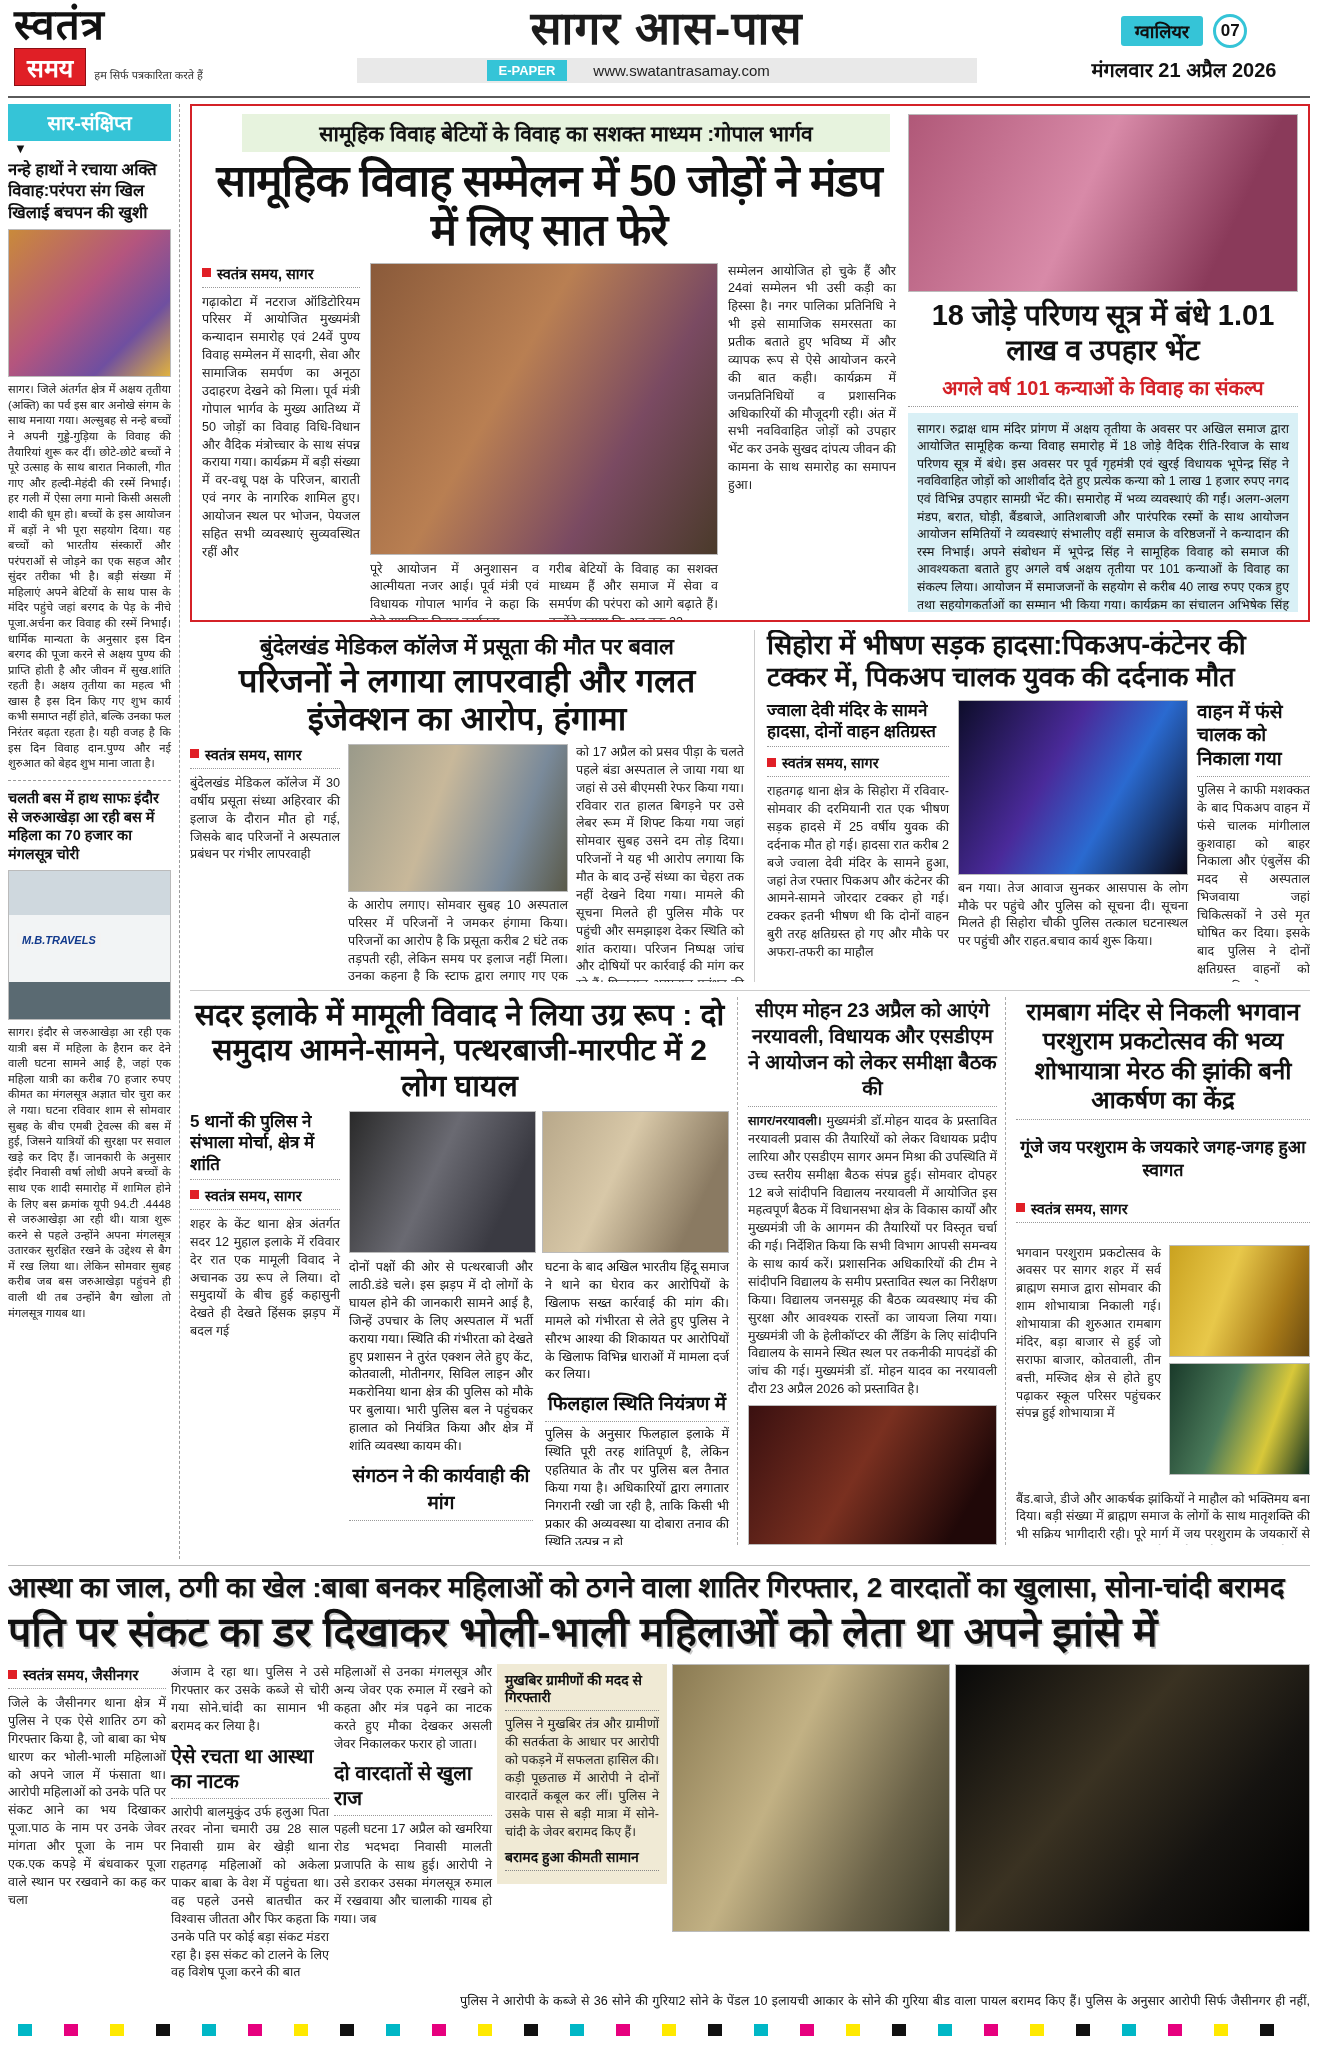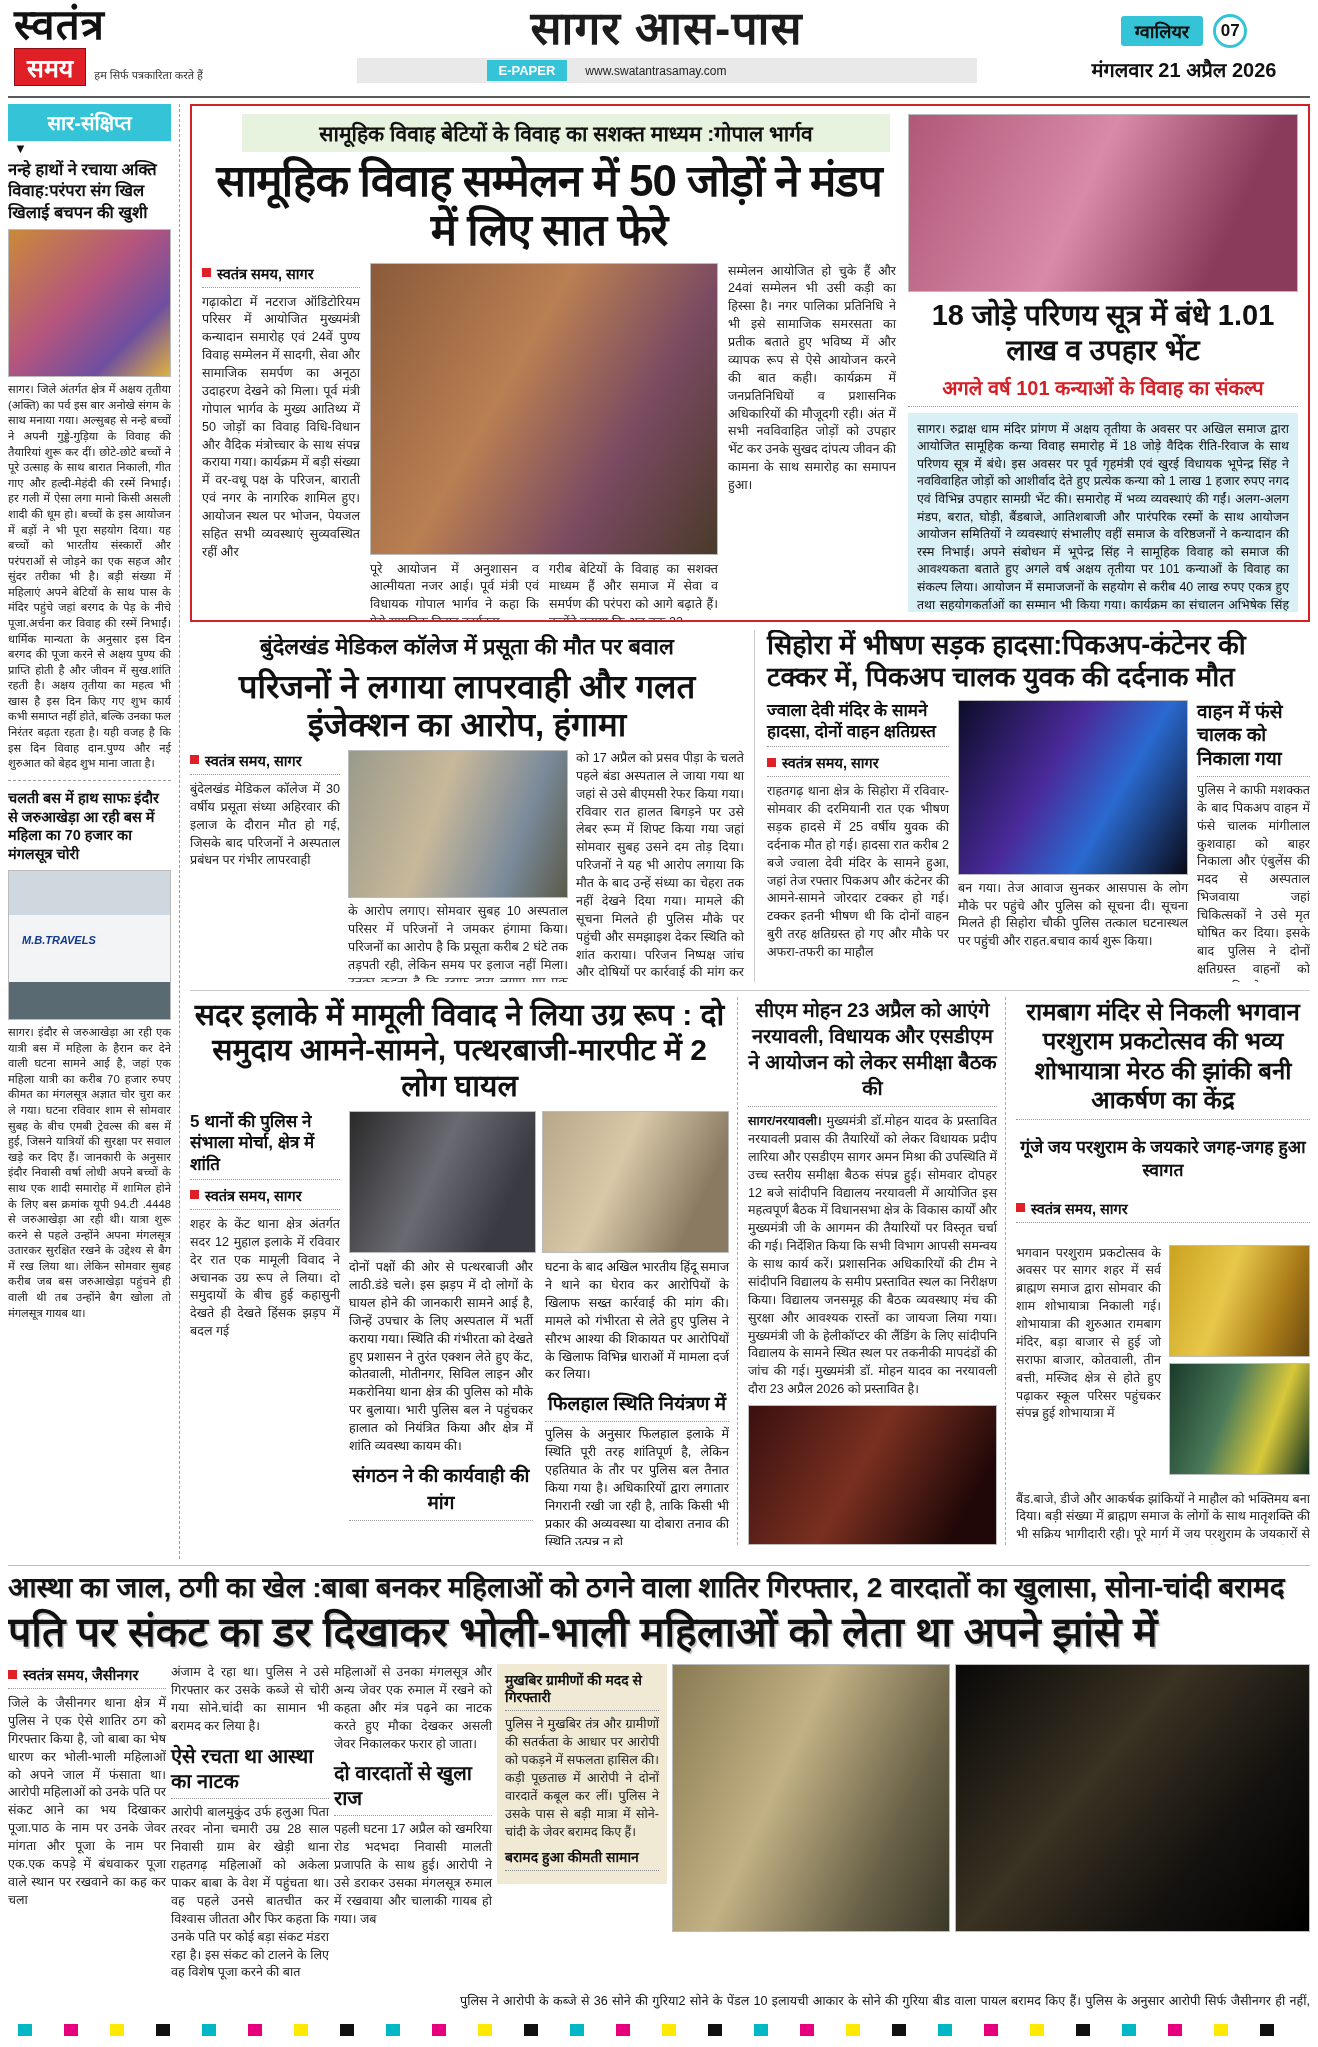--- a/index.html
+++ b/index.html
@@ -13,21 +13,21 @@
   .masthead{display:flex;align-items:flex-start;justify-content:space-between;height:98px;border-bottom:2px solid #5a5a5a;padding:4px 6px 0 6px}
   .logo-block{width:255px}
   .logo-top{font-size:42px;font-weight:bold;letter-spacing:1px;line-height:1}
   .logo-bottom-row{display:flex;align-items:flex-end;gap:8px;margin-top:2px}
   .logo-red{background:var(--brand-red);color:#fff;font-weight:bold;font-size:25px;padding:1px 12px;border:1px solid #8b0f14}
   .logo-tagline{font-size:11px;color:#333;padding-bottom:4px}
   .mast-center{flex:1;text-align:center}
   .section-title{font-size:46px;font-weight:bold;color:#1c1c1c;letter-spacing:1px;line-height:1.05}
   .epaper-bar{margin:6px auto 0 auto;width:620px;background:#e9e9e9;display:flex;align-items:center;height:25px;padding-left:130px}
   .epaper-badge{background:var(--accent-teal);color:#fff;font-weight:bold;font-size:13px;padding:3px 12px;cursor:pointer}
-  .site-url{font-size:12px;color:#222;margin-left:18px;text-decoration:none}
+  .site-url{font-size:15px;color:#222;margin-left:26px;text-decoration:none}
   .mast-right{width:240px;text-align:center;padding-top:10px}
   .edition-row{display:flex;align-items:center;justify-content:center;gap:16px}
   .edition-chip{background:var(--accent-teal);color:#101010;font-weight:bold;font-size:18px;padding:3px 14px;border-radius:3px}
   .page-circle{width:34px;height:34px;border-radius:50%;background:#fff;border:3px solid var(--accent-teal);display:flex;align-items:center;justify-content:center;font-size:17px;font-weight:bold;margin-left:-6px}
   .date-line{font-size:20px;font-weight:bold;margin-top:8px}
   
   .page-cols{display:flex;gap:10px;margin-top:6px;height:1455px}
   .sidebar{width:172px;flex:none;border-right:1px dashed #9a9a9a;padding-right:8px;overflow:hidden}
   .sb-header{background:var(--accent-teal);color:#fff;text-align:center;font-size:20px;font-weight:bold;padding:5px 2px}
   .sb-caret{color:#111;font-size:13px;line-height:1;margin:1px 0 4px 6px}
@@ -52,21 +52,21 @@
   .caption-row{display:flex;gap:10px}
   .caption-row .news-p{flex:1}
   
   .lead-right{width:390px;flex:none;display:flex;flex-direction:column;gap:6px}
   .w18-headline{font-size:29px;font-weight:bold;text-align:center;line-height:1.2}
   .w18-subhead{color:var(--border-red);font-size:20px;font-weight:bold;text-align:center;border-bottom:1px dotted #999;padding-bottom:5px}
   .blue-box{background:var(--info-blue);padding:8px 9px;font-size:12.4px;line-height:1.42;text-align:justify;flex:1;overflow:hidden}
   
   .row2{display:flex;gap:12px;height:352px;overflow:hidden}
   .story-bmc{width:565px;flex:none;border-right:1px solid #ccc;padding-right:10px}
-  .kicker-plain{text-align:center;font-size:22px;font-weight:bold;margin-bottom:8px}
+  .kicker-plain{text-align:center;font-size:22px;font-weight:bold;margin-bottom:2px}
   .h-xl{font-size:33px;font-weight:bold;text-align:center;line-height:1.15;margin-bottom:6px}
   .bmc-grid{display:flex;gap:8px}
   .bmc-grid .colA{width:150px;flex:none}
   .bmc-grid .mid{flex:1;display:flex;flex-direction:column;gap:5px}
   .bmc-grid .colB{width:168px;flex:none}
   .story-sihora{flex:1;min-width:0}
   .h-lg{font-size:27px;font-weight:bold;line-height:1.18;margin-bottom:6px}
   .sihora-grid{display:flex;gap:9px}
   .sihora-grid .colA{width:182px;flex:none}
   .subhead-sm{font-size:17px;font-weight:bold;line-height:1.25;border-bottom:1px dotted #999;padding-bottom:4px;margin-bottom:5px}

